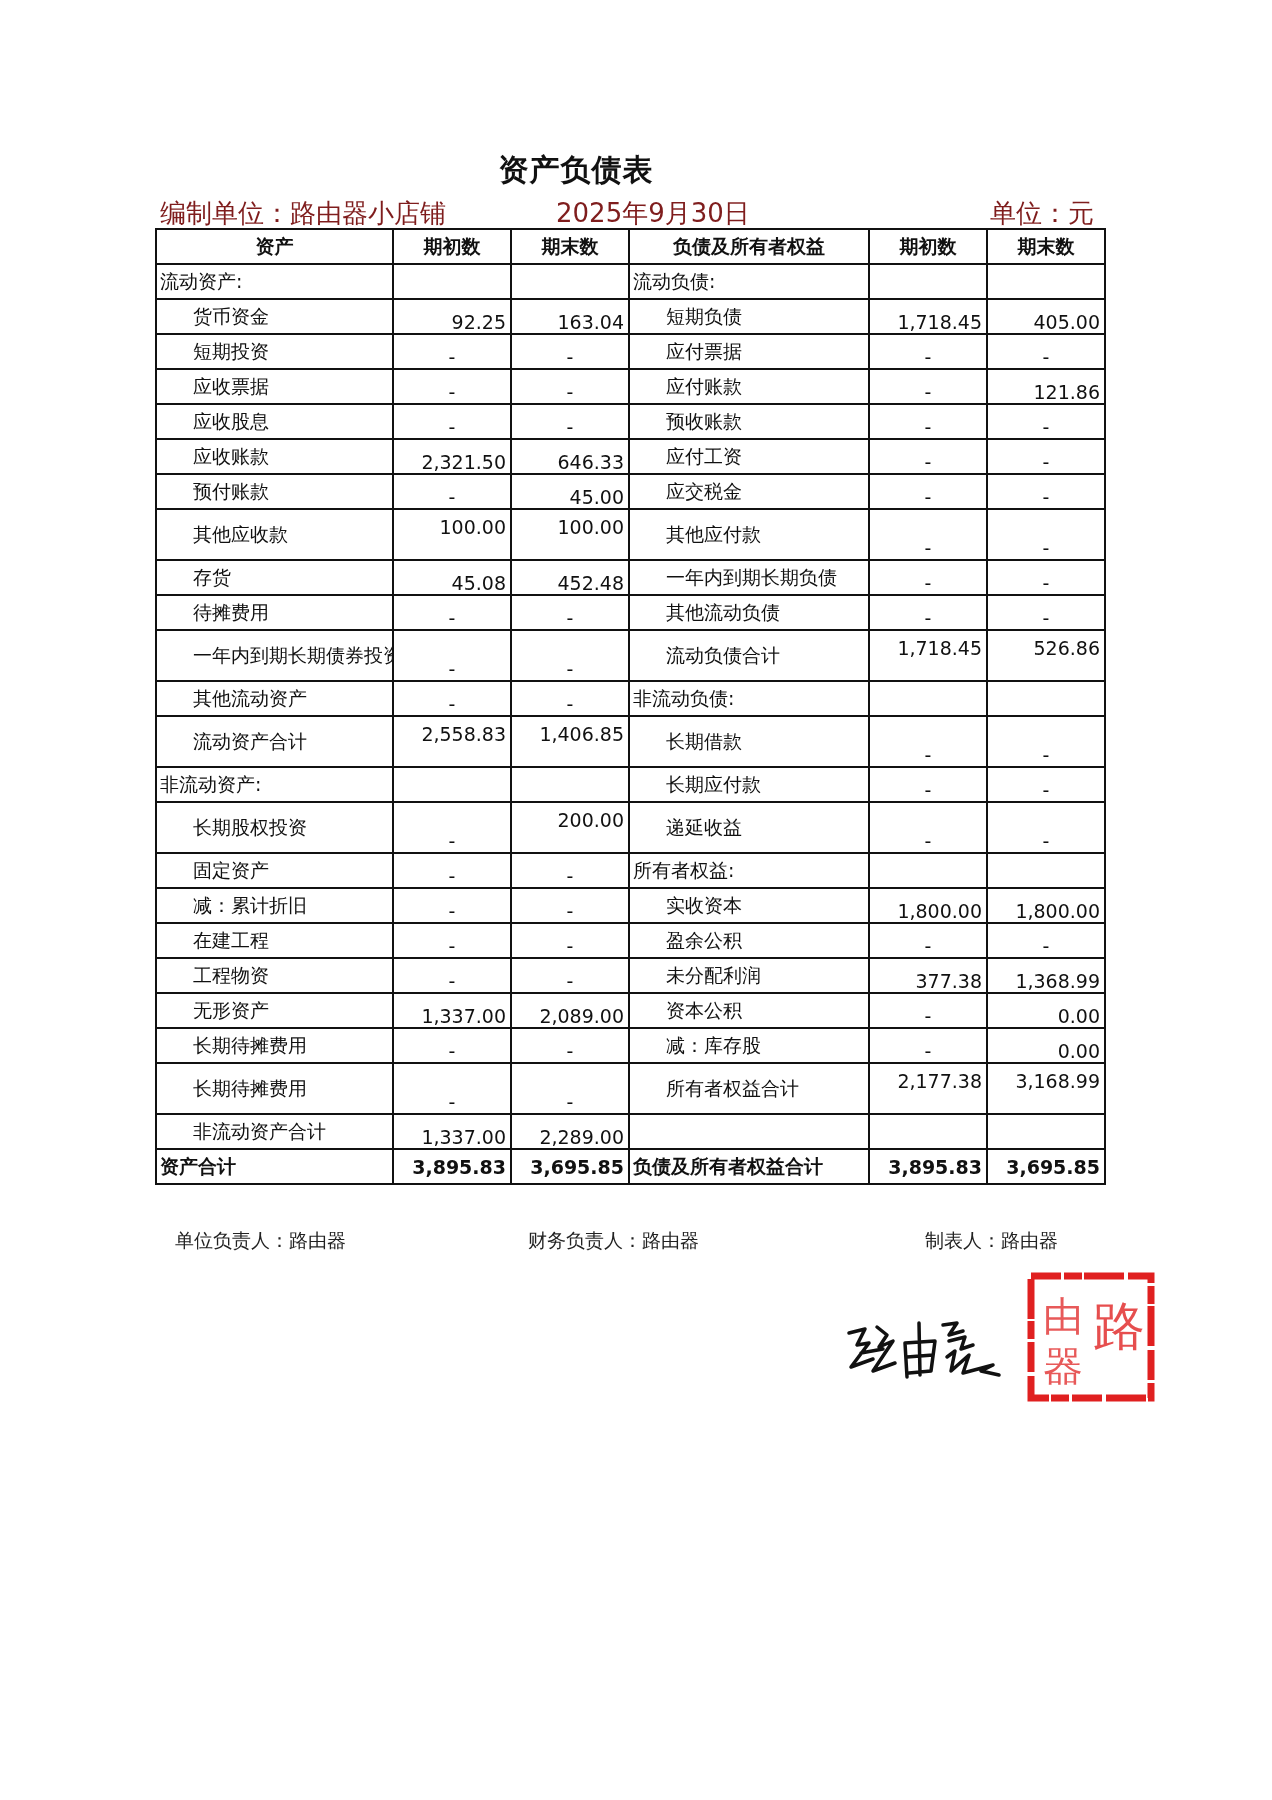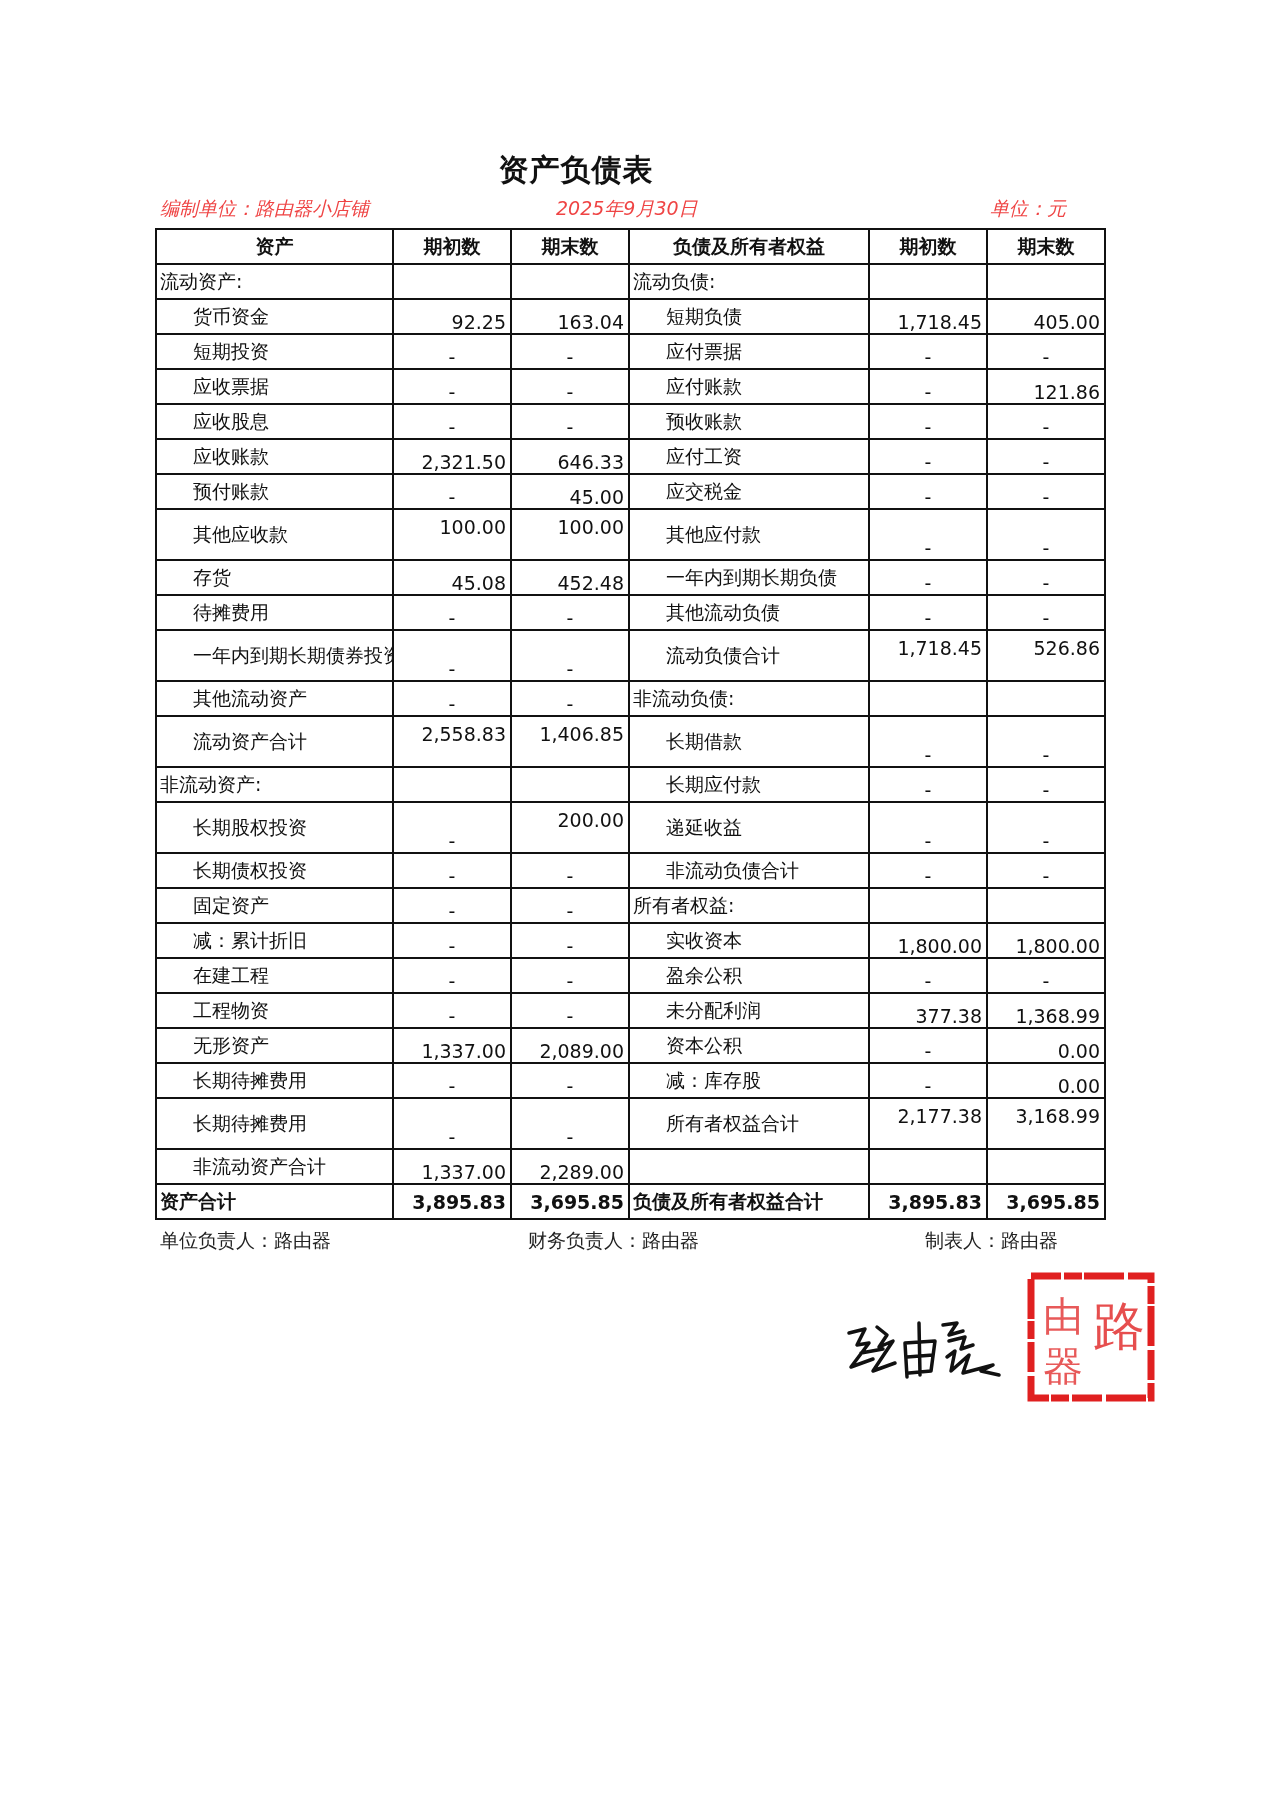--- a/index.html
+++ b/index.html
@@ -1,40 +1,40 @@
 <!DOCTYPE html>
 <html><head>
 <meta charset="utf-8">
 <style>
   html, body { margin:0; padding:0; background:#ffffff; }
   body { width:1272px; height:1800px; position:relative; overflow:hidden;
          font-family:"DejaVu Sans","Liberation Sans",sans-serif; color:#111; }
   .title { position:absolute; left:0; width:1152px; top:150px; text-align:center;
            font-size:30px; font-weight:bold; letter-spacing:1px; }
-  .meta { position:absolute; top:196px; font-size:19px; color:#ef4444;font-style:italic; }
+  .meta { position:absolute; top:196px; font-size:26px; color:#7f1d1d; }
   .meta-left { left:160px; }
   .meta-mid { left:556px; }
   .meta-right { left:990px; }
   table.bs { position:absolute; left:155px; top:228px; width:948px;
              border-collapse:collapse; table-layout:fixed; }
   table.bs td, table.bs th { border:2px solid #111; height:33px; padding:0 4px;
              font-size:19px; font-weight:normal; overflow:hidden; white-space:nowrap; }
   table.bs th { font-weight:bold; text-align:center; font-size:19px; }
   col.c-name { width:237px; }
   col.c-num { width:118px; }
   col.c-name2 { width:240px; }
   td.lbl { text-align:left; }
   td.lbl.indent { padding-left:36px; }
   td.lbl.section { padding-left:3px; }
   td.num { text-align:right; padding-right:8px; vertical-align:bottom; padding-bottom:2px; }
   td.num.mid { vertical-align:middle; padding-bottom:16px; }
   td.dash { text-align:center; vertical-align:bottom; padding-bottom:4px; }
   tr.total td { font-weight:bold; vertical-align:middle; padding-bottom:0; }
   .footer { position:absolute; top:1228px; font-size:19px; color:#222; }
-  .f1 { left:160px; } .f2 { left:528px; } .f3 { left:925px; }
+  .f1 { left:175px; } .f2 { left:528px; } .f3 { left:925px; }
   .signature { position:absolute; left:843px; top:1305px; width:160px; height:85px; }
   .seal { position:absolute; left:1027px; top:1272px; width:128px; height:130px; }
 </style>
 </head>
 <body>
 
 <div class="title">资产负债表</div>
 <div class="meta meta-left">编制单位：路由器小店铺</div>
 <div class="meta meta-mid">2025年9月30日</div>
 <div class="meta meta-right">单位：元</div>
@@ -173,28 +173,20 @@
       </tr>
       <tr>
         <td class="lbl indent">长期股权投资</td>
         <td class="dash">-</td>
         <td class="num mid">200.00</td>
         <td class="lbl indent">递延收益</td>
         <td class="dash">-</td>
         <td class="dash">-</td>
       </tr>
       <tr>
-        <td class="lbl indent">长期债权投资</td>
-        <td class="dash">-</td>
-        <td class="dash">-</td>
-        <td class="lbl indent">非流动负债合计</td>
-        <td class="dash">-</td>
-        <td class="dash">-</td>
-      </tr>
-      <tr>
         <td class="lbl indent">固定资产</td>
         <td class="dash">-</td>
         <td class="dash">-</td>
         <td class="lbl section">所有者权益:</td>
         <td class="num"></td>
         <td class="num"></td>
       </tr>
       <tr>
         <td class="lbl indent">减：累计折旧</td>
         <td class="dash">-</td>

